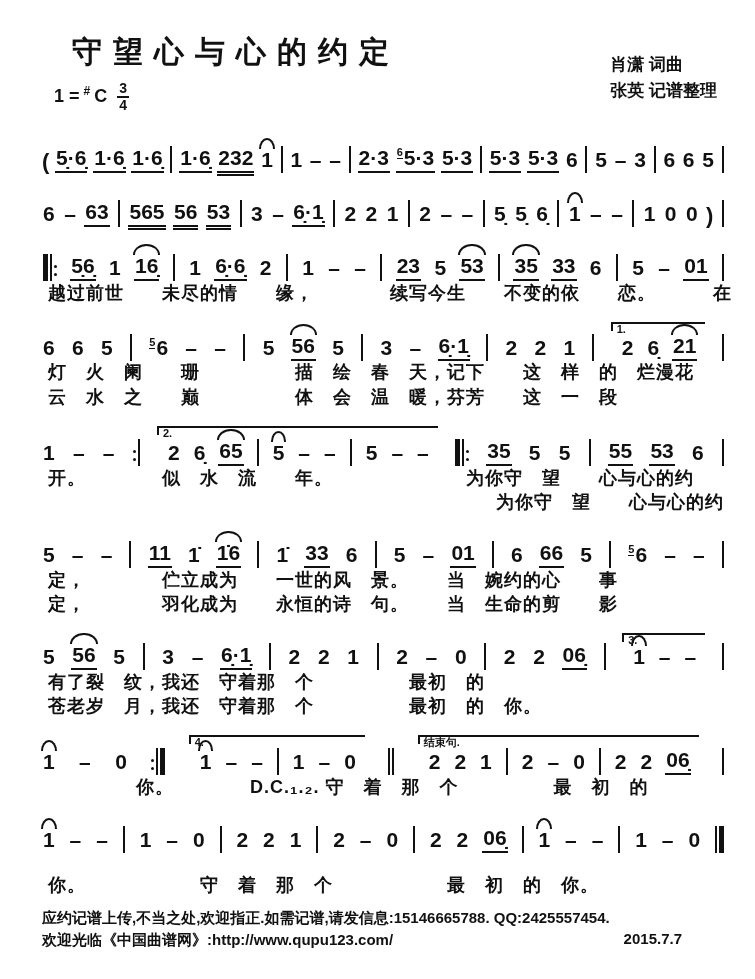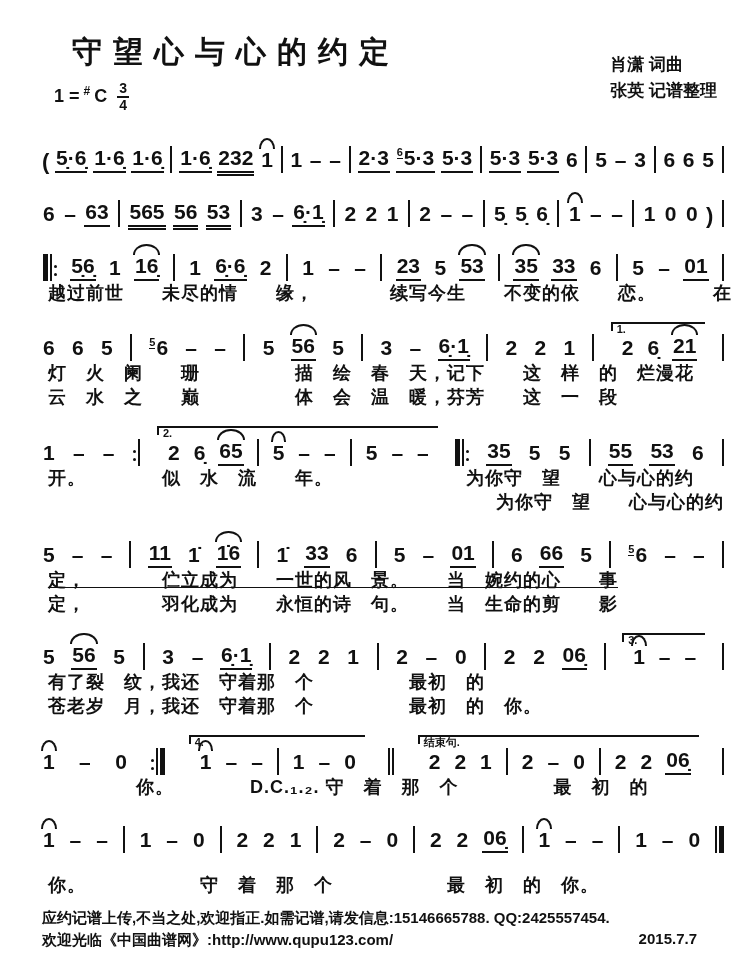--- a/index.html
+++ b/index.html
@@ -46,21 +46,21 @@
   .bdots i { width:3px; height:3px; border-radius:50%; background:#111; }
   .volta { position:relative; display:inline-flex; align-items:flex-end; gap:12px;
            border-top:2px solid #111; padding:11px 8px 0 10px; }
   .volta::before { content:""; position:absolute; left:0; top:-2px; width:2px; height:9px; background:#111; }
   .vlabel { position:absolute; top:0px; left:6px; font-size:11px; font-weight:bold; }
 
   .lyric { font-size:18px; font-weight:bold; line-height:24px; letter-spacing:1px; white-space:pre; }
 
   
   .footer { margin-top:10px; font-size:15px; font-weight:bold; line-height:1.45; position:relative; }
-  .date { position:absolute; right:28px; top:21px; font-size:15px; font-weight:bold; }
+  .date { position:absolute; right:43px; top:21px; font-size:15px; font-weight:bold; }
 </style>
 </head>
 <body>
 
 <div class="sheet">
   <div class="title">守望心与心的约定</div>
   <div class="credits">
     <div>肖潇 词曲</div>
     <div>张英 记谱整理</div>
   </div>
@@ -261,21 +261,21 @@
           <span class="volta">
             <span class="vlabel">1.</span>
             <span class="note">2</span>
             <span class="note">6̣</span>
             <span class="note u1 arc">21</span>
           </span>
           <span class="bargroup">
             <i class="bthin"></i>
           </span>
         </div>
-        <div class="lyric" style="padding-left: 6px;">灯　火　阑　　珊　　　　　描　绘　春　天，记下　　这　样　的　烂漫花</div>
+        <div class="lyric" style="padding-left: 6px; font-family: Liberation Mono, monospace;">灯　火　阑　　珊　　　　　描　绘　春　天，记下　　这　样　的　烂漫花</div>
         <div class="lyric" style="padding-left: 6px;">云　水　之　　巅　　　　　体　会　温　暖，芬芳　　这　一　段</div>
       </div>
       <div class="system">
         <div class="mline">
           <span class="note">1</span>
           <span class="note">–</span>
           <span class="note">–</span>
           <span class="bargroup">
             <i class="bdots">
               <i></i>
@@ -357,21 +357,21 @@
           <span class="bargroup">
             <i class="bthin"></i>
           </span>
           <span class="note"><span class="grace">5</span>6</span>
           <span class="note">–</span>
           <span class="note">–</span>
           <span class="bargroup">
             <i class="bthin"></i>
           </span>
         </div>
-        <div class="lyric" style="padding-left: 6px; text-decoration: underline;">定，　　　　伫立成为　　一世的风　景。　　当　婉约的心　　事</div>
+        <div class="lyric" style="padding-left: 6px;">定，　　　　伫立成为　　一世的风　景。　　当　婉约的心　　事</div>
         <div class="lyric" style="padding-left: 6px;">定，　　　　羽化成为　　永恒的诗　句。　　当　生命的剪　　影</div>
       </div>
       <div class="system">
         <div class="mline">
           <span class="note">5</span>
           <span class="note u1 arc">56</span>
           <span class="note">5</span>
           <span class="bargroup">
             <i class="bthin"></i>
           </span>

